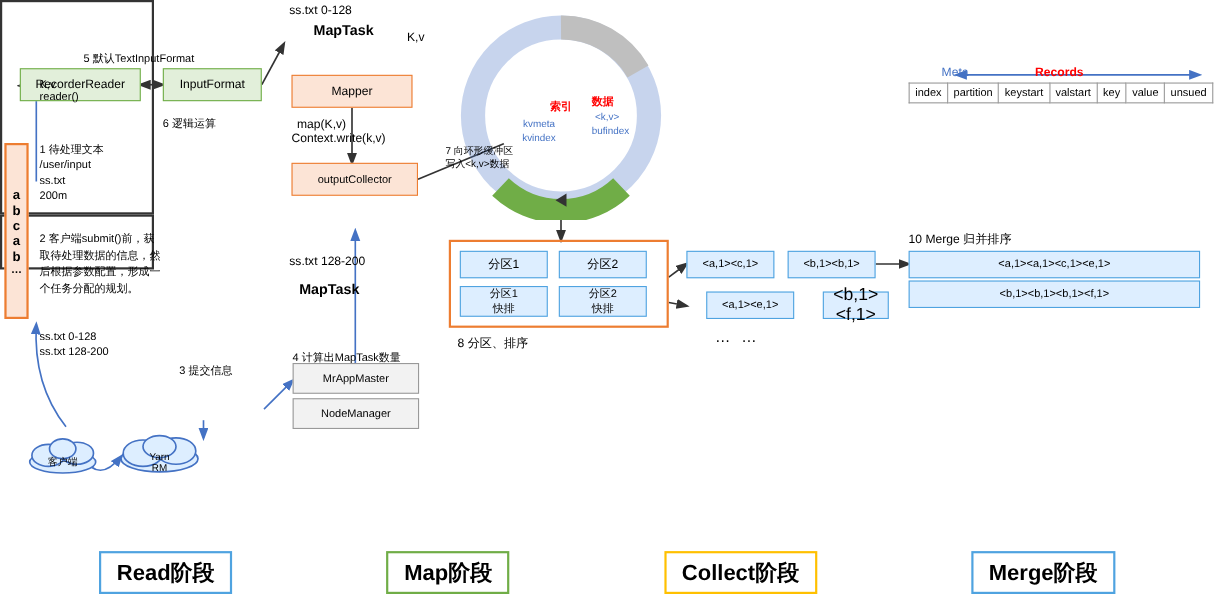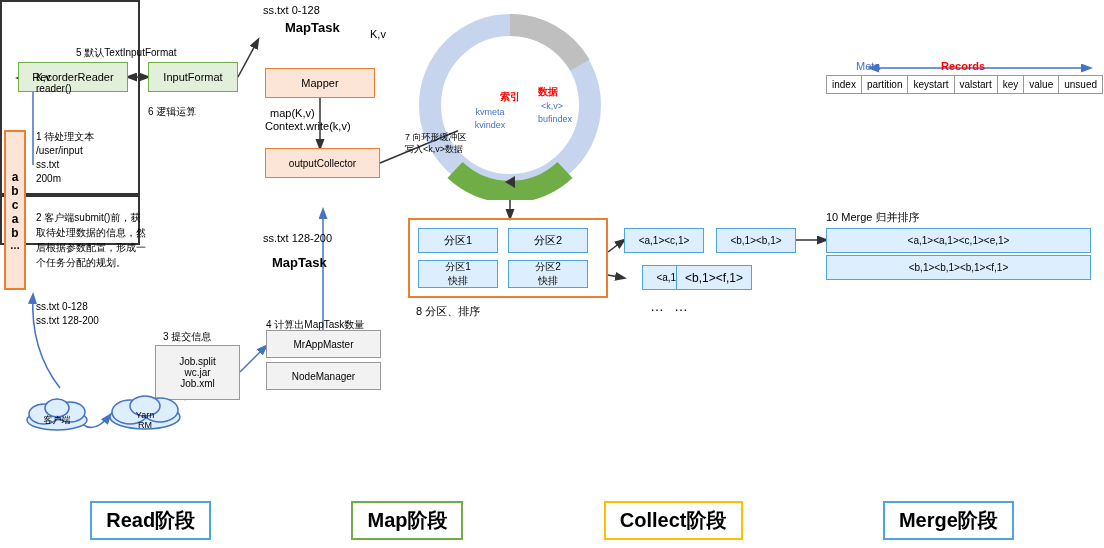--- a/index.html
+++ b/index.html
@@ -151,23 +151,23 @@
       width: 80px; height: 25px;
       font-size: 10px;
     }
     #spill-box3 {
       left: 624px; top: 265px;
       width: 80px; height: 25px;
       font-size: 10px;
       margin-left: 18px;
     }
     #spill-box4 {
-      left: 676px; top: 265px;
-      width: 76px; height: 25px;
-      font-size: 12px;
+      left: 748px; top: 265px;
+      width: 60px; height: 25px;
+      font-size: 16px;
     }
 
     
     #vertical-text {
       position: absolute;
       left: 4px; top: 130px;
       width: 22px; height: 160px;
       border: 2.5px solid #ed7d31;
       background: #fce4d6;
       display: flex;
@@ -407,23 +407,20 @@
     <div>个任务分配的规划。</div>
   </div>
 
   <div class="label-text" style="left:36px; top:300px;">
     <div>ss.txt 0-128</div>
     <div>ss.txt 128-200</div>
   </div>
 
   <div style="position:absolute; left:163px; top:330px; font-size:10px;">3 提交信息</div>
 
-  <div class="box box-gray" id="job-files">
-    <div>Job.split<br>wc.jar<br>Job.xml</div>
-  </div>
 
   <div style="position:absolute; left:266px; top:318px; font-size:10px;">4 计算出MapTask数量</div>
 
   <div class="box box-gray" id="mrapp-box">MrAppMaster</div>
 
   <div class="box box-gray" id="nodemanager-box">NodeManager</div>
 
   <svg id="yarn-rm" viewBox="0 0 80 50" width="80" height="50">
     <ellipse cx="40" cy="35" rx="35" ry="12" fill="#ddeeff" stroke="#4472c4" stroke-width="1.5"></ellipse>
     <ellipse cx="25" cy="30" rx="18" ry="12" fill="#ddeeff" stroke="#4472c4" stroke-width="1.5"></ellipse>

